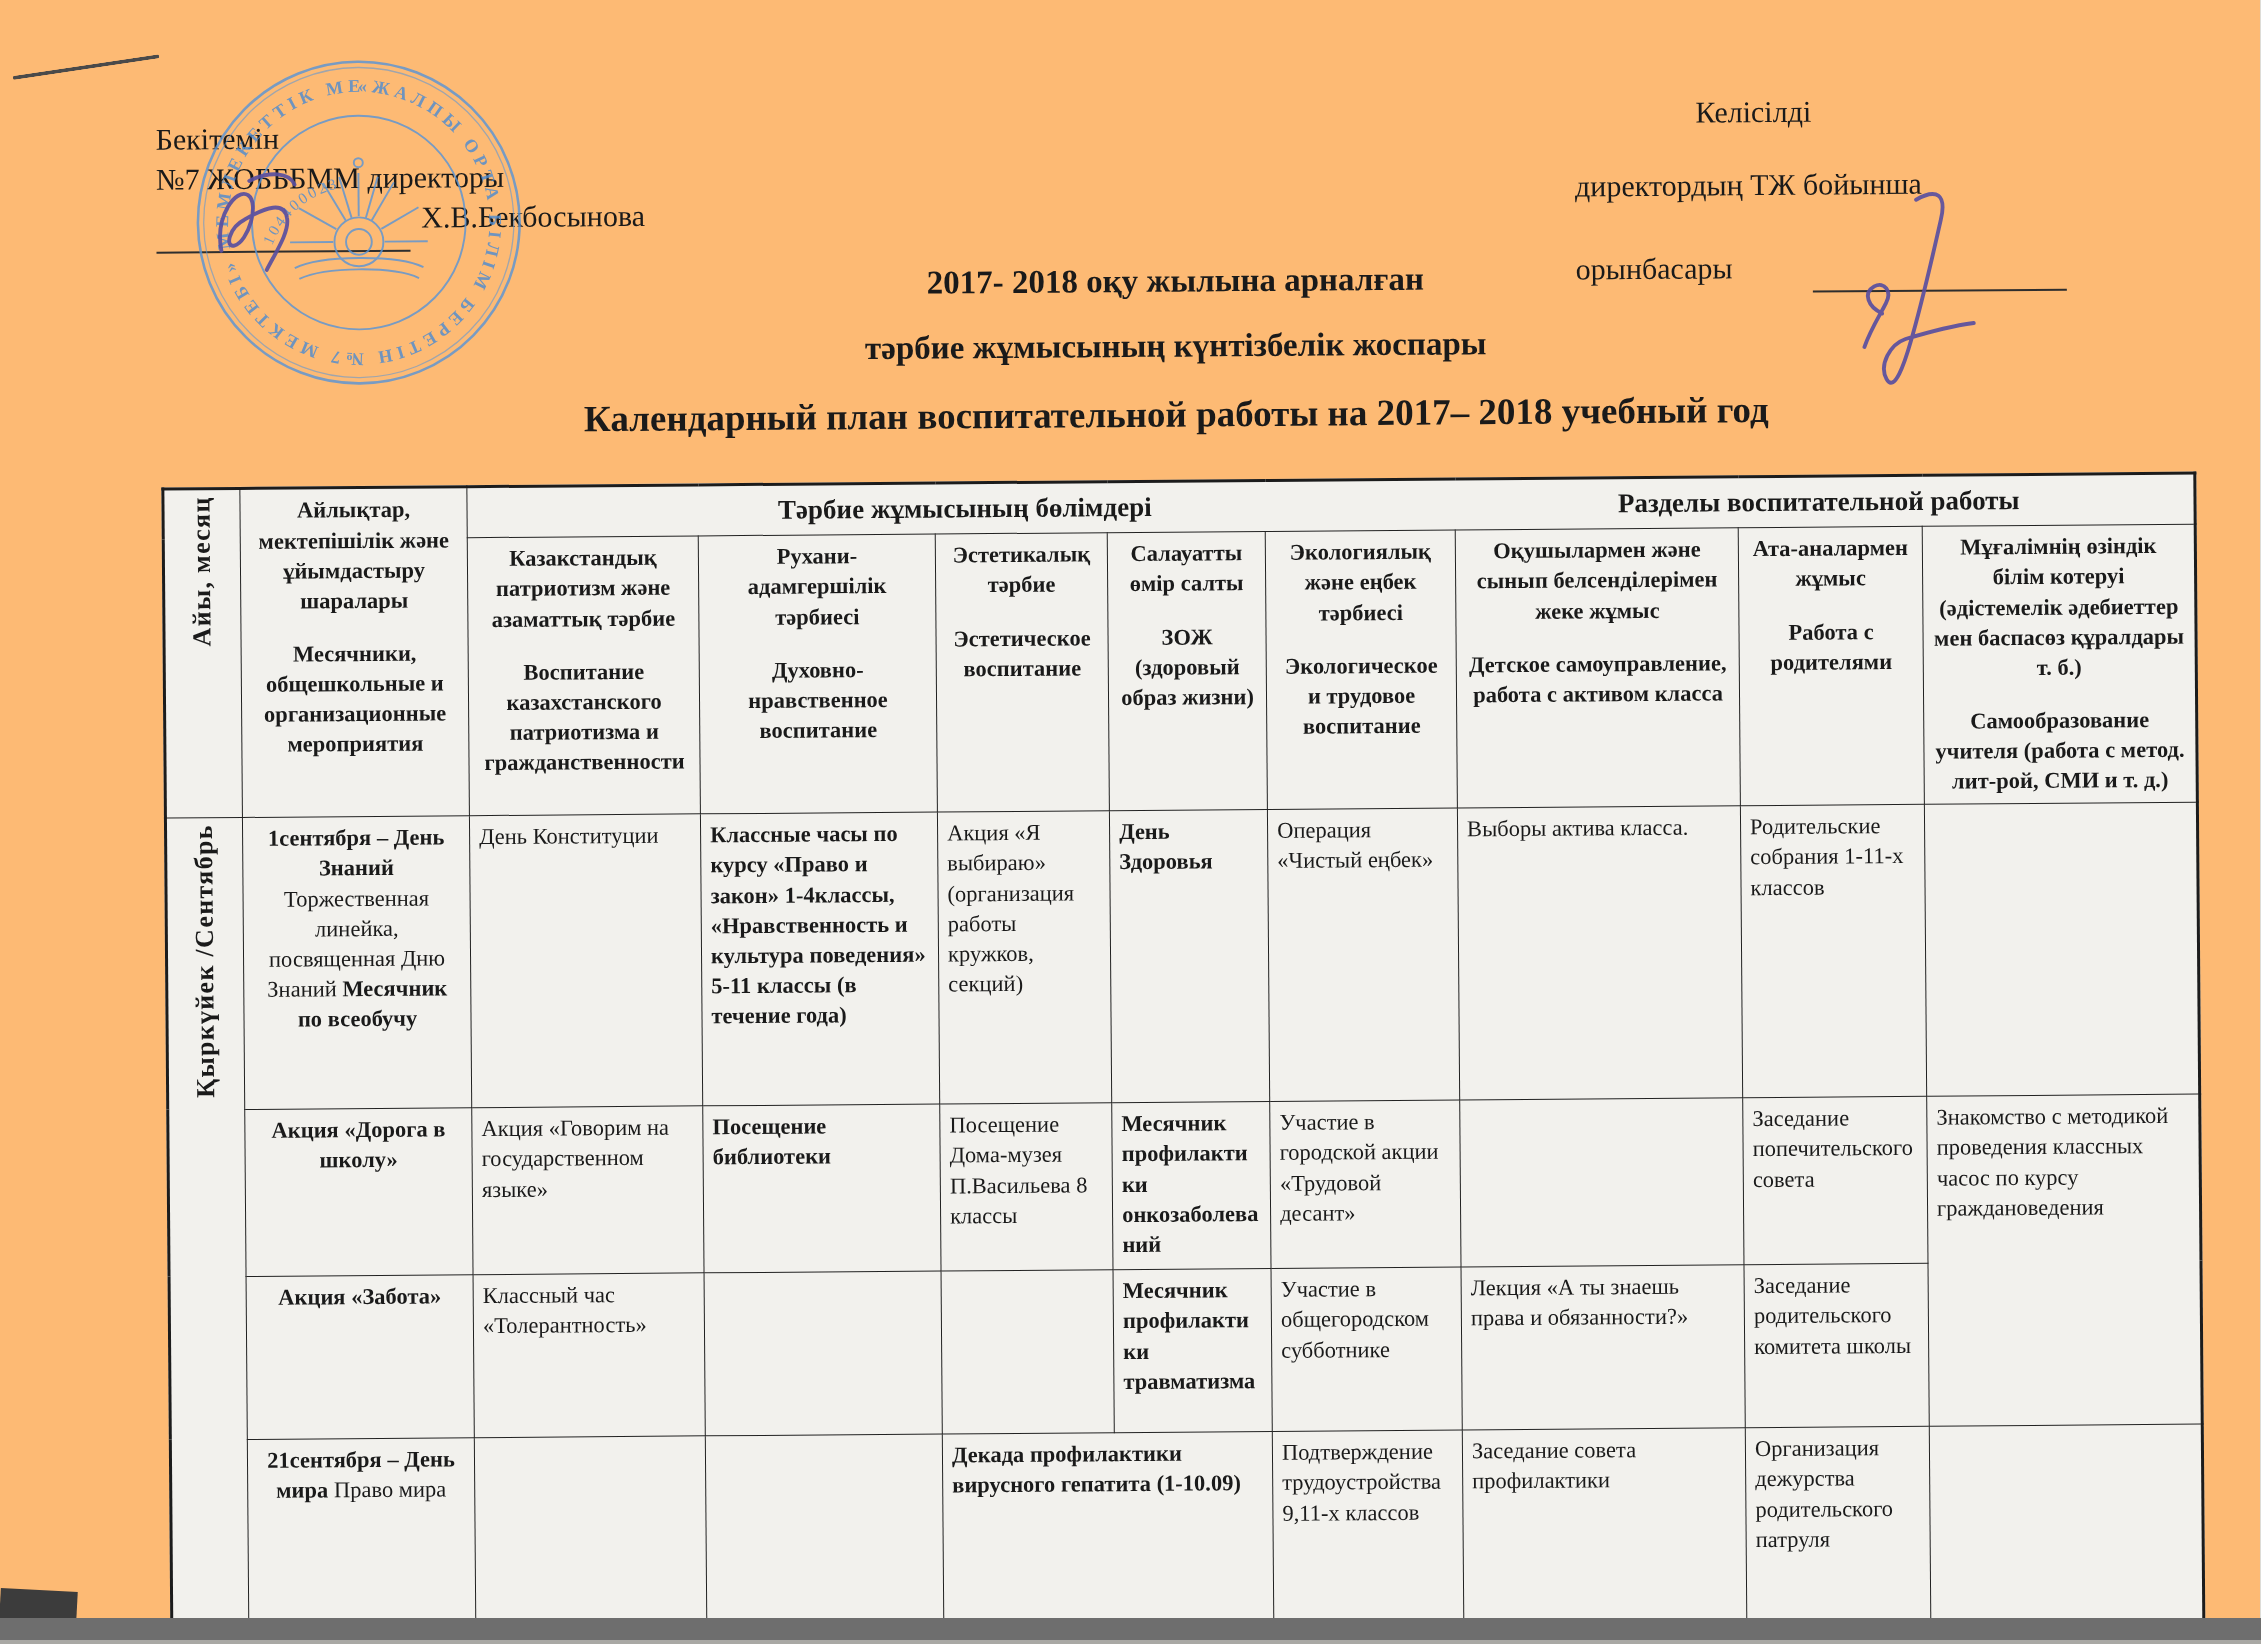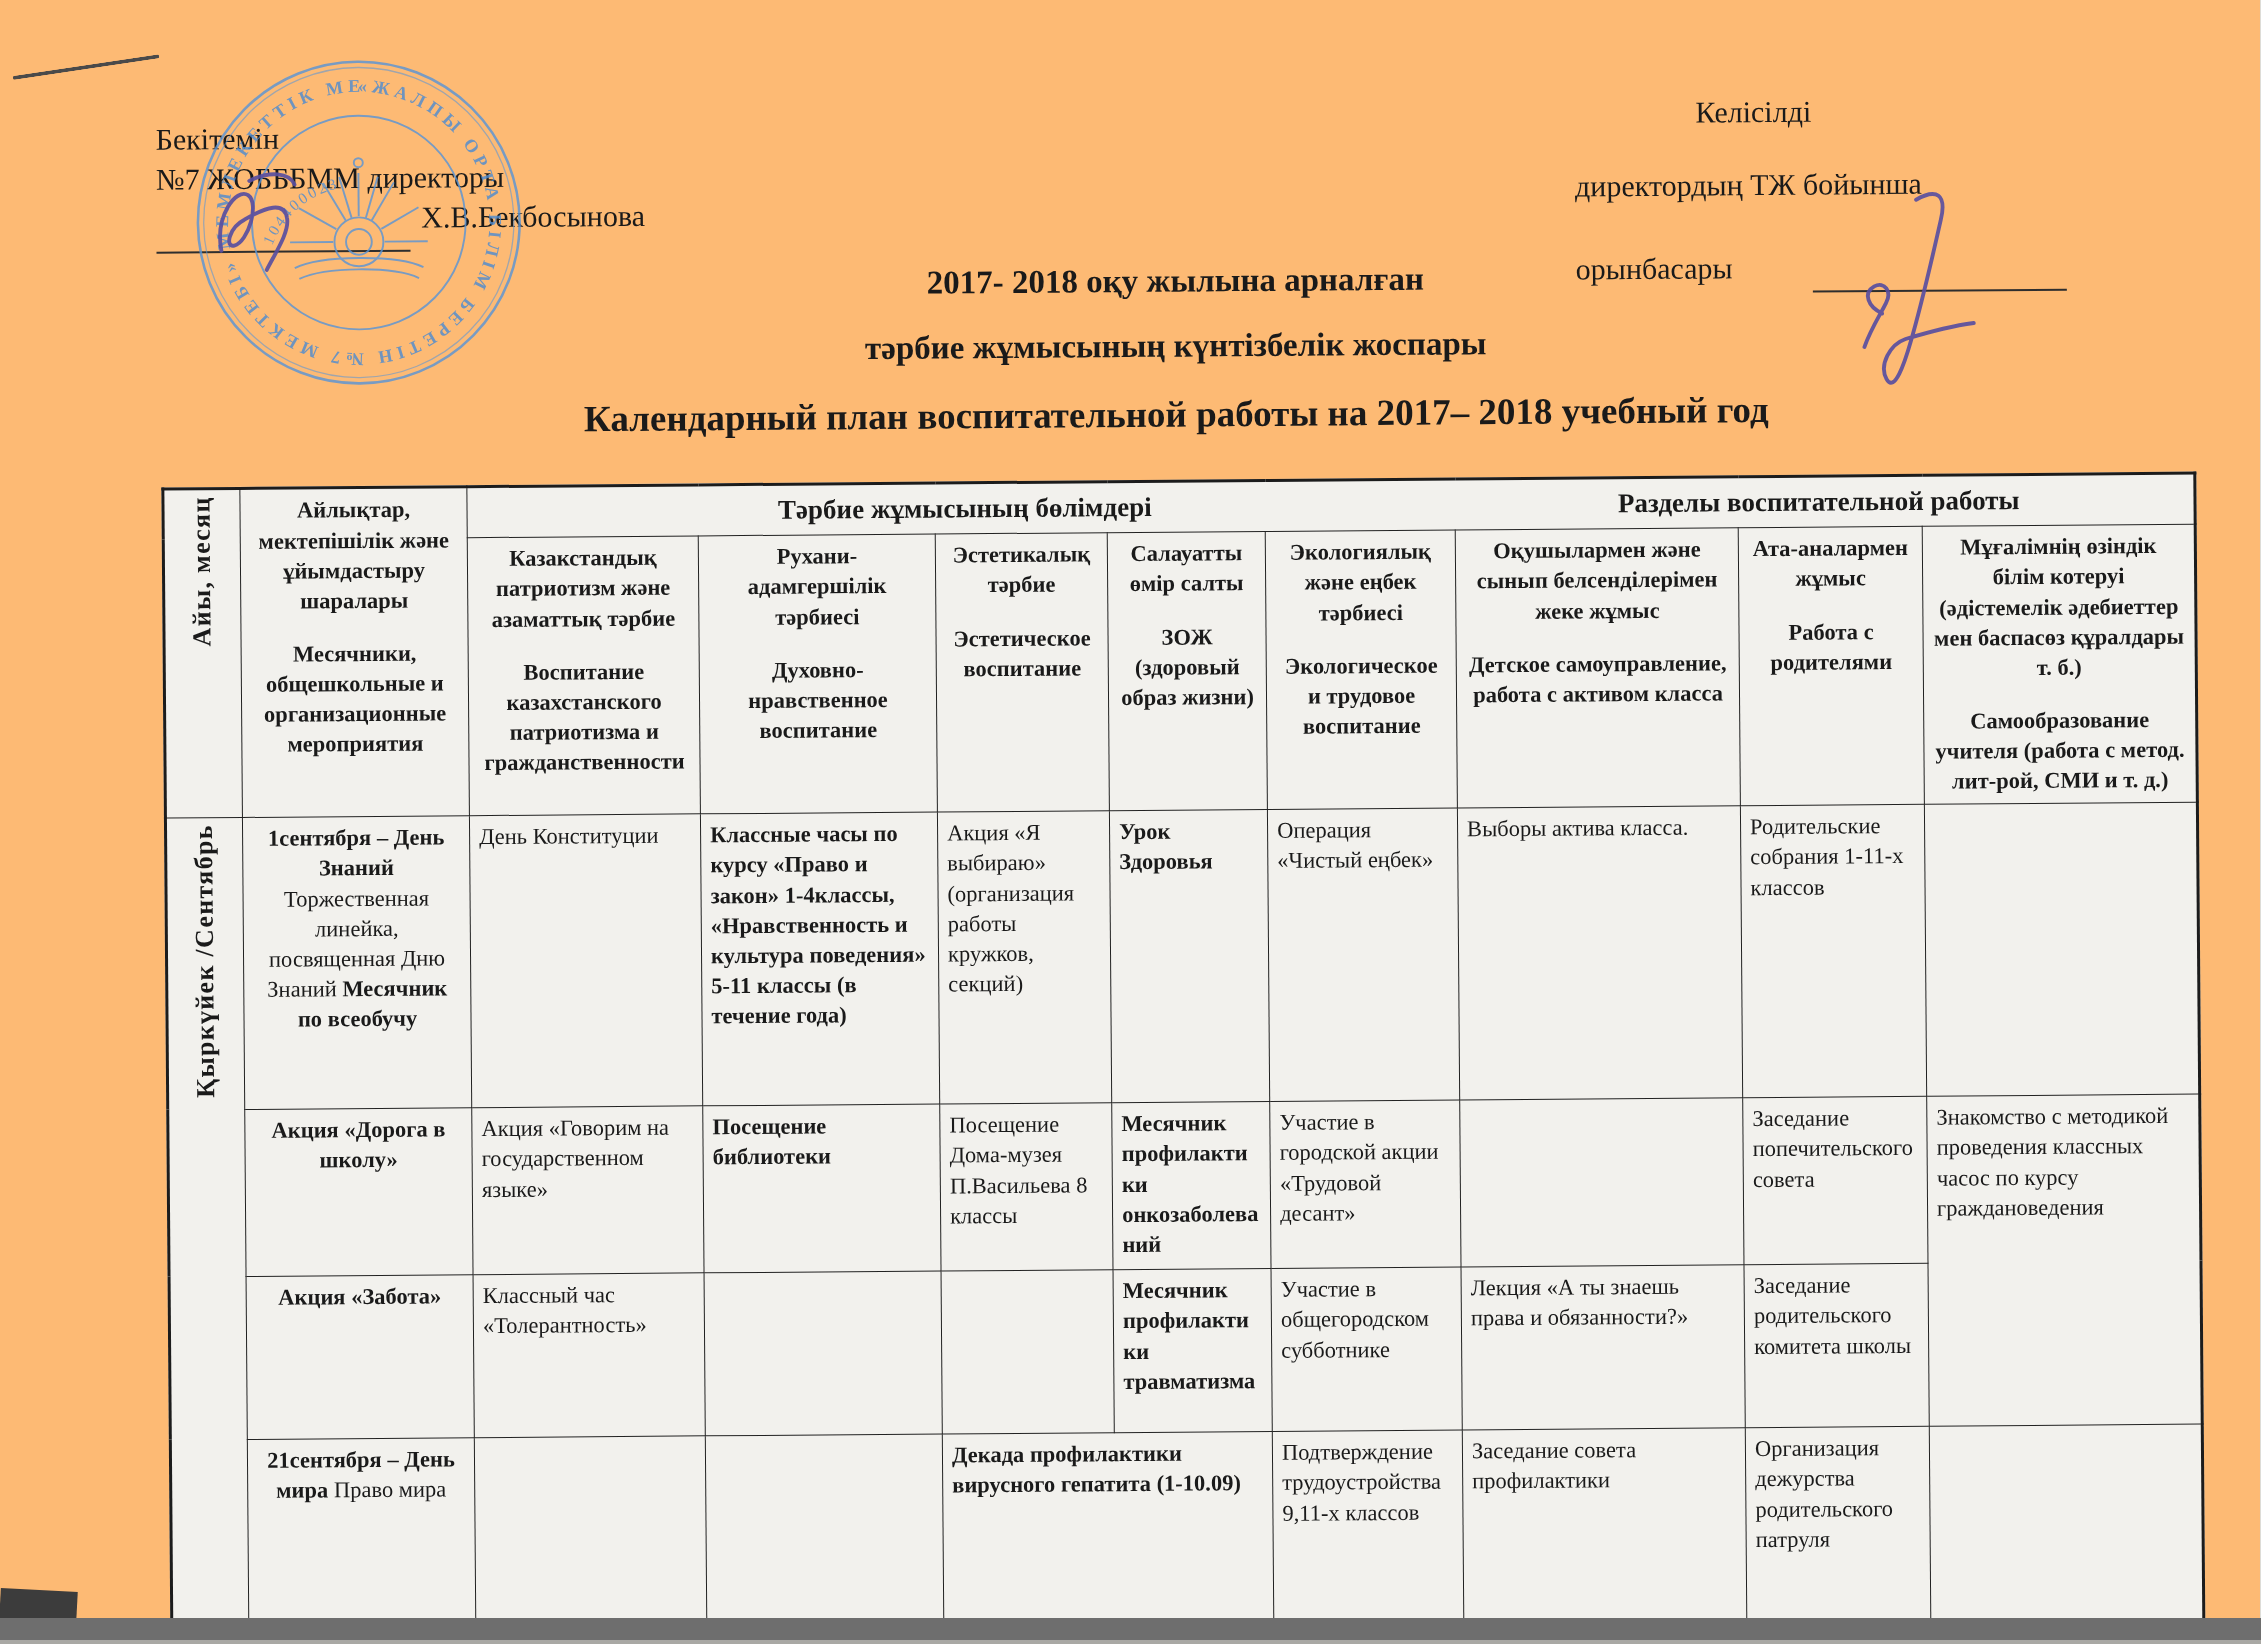--- a/index.html
+++ b/index.html
@@ -188,21 +188,21 @@
           <span class="vert">Қыркүйек /Сентябрь</span>
         </td>
         <td class="ct">
           <span class="b">1сентября – День Знаний</span>
           <span>Торжественная линейка, посвященная Дню Знаний</span>
           <span class="b">Месячник по всеобучу</span>
         </td>
         <td><span>День Конституции</span></td>
         <td><span class="b">Классные часы по курсу «Право и закон» 1-4классы, «Нравственность и культура поведения» 5-11 классы (в течение года)</span></td>
         <td><span>Акция «Я выбираю» (организация работы кружков, секций)</span></td>
-        <td><span class="b">Урок Здоровья</span></td>
+        <td><span class="b">День Здоровья</span></td>
         <td><span>Операция «Чистый еңбек»</span></td>
         <td><span>Выборы актива класса.</span></td>
         <td><span>Родительские собрания 1-11-х классов</span></td>
         <td></td>
       </tr>
       <tr class="r2">
         <td class="ct"><span class="b">Акция «Дорога в школу»</span></td>
         <td><span>Акция «Говорим на государственном языке»</span></td>
         <td><span class="b">Посещение библиотеки</span></td>
         <td><span>Посещение Дома-музея П.Васильева 8 классы</span></td>

